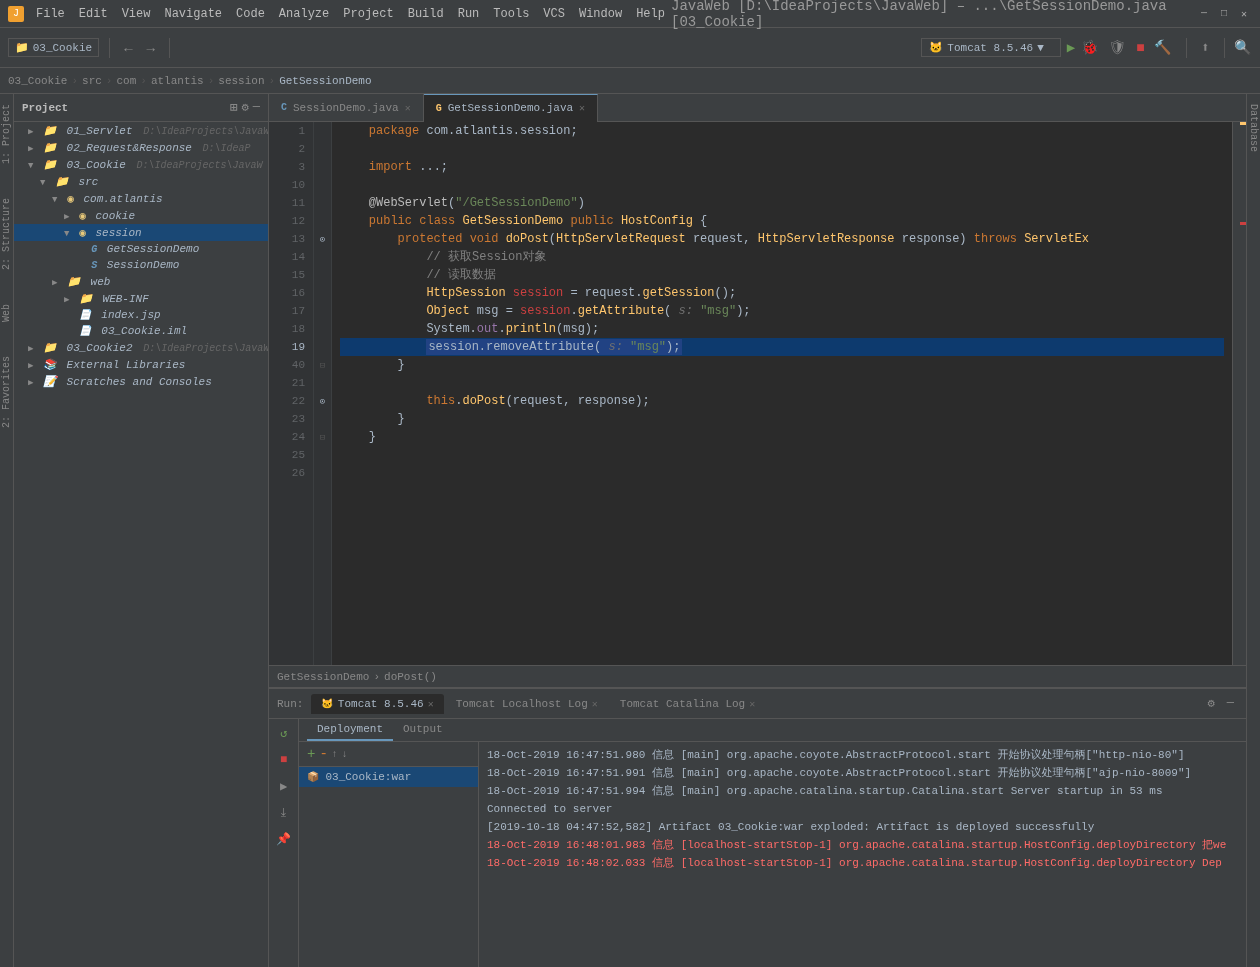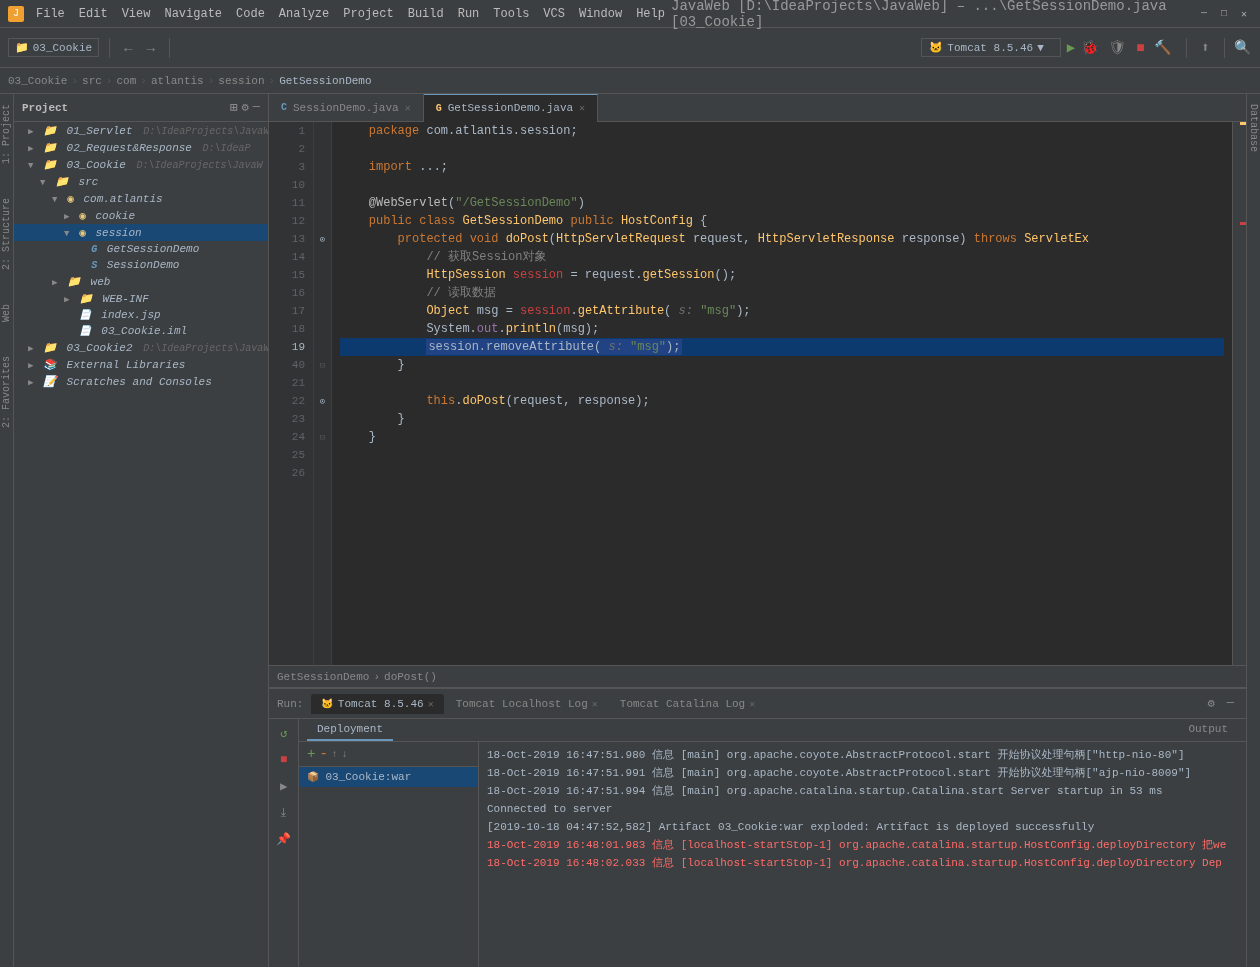--- a/index.html
+++ b/index.html
@@ -83,21 +83,21 @@
     .bottom-tab.active { background: #2b2b2b; color: #a9b7c6; }
     .bottom-tab .close-btn { color: #666; font-size: 10px; }
     .bottom-tab-icon { color: #f0a030; font-size: 10px; }
     .bottom-panel-icons { margin-left: auto; display: flex; gap: 4px; }
     .bottom-icon-btn { color: #888; cursor: pointer; font-size: 12px; padding: 2px 4px; }
 
     
     .bottom-content { display: flex; flex: 1; overflow: hidden; }
     .bottom-tool-btn { color: #888; cursor: pointer; font-size: 12px; padding: 3px; }
     .bottom-main { flex: 1; display: flex; flex-direction: column; overflow: hidden; }
-    .bottom-sub-tabs { display: flex; background: #3c3f41; border-bottom: 1px solid #555; padding: 0 8px; justify-content: space-between; }
+    .bottom-sub-tabs { display: flex; background: #3c3f41; border-bottom: 1px solid #555; padding: 0 8px; }
     .bottom-sub-tab { padding: 4px 10px; font-size: 11px; color: #888; cursor: pointer; }
     .bottom-sub-tab.active { color: #a9b7c6; border-bottom: 2px solid #6897bb; }
     .deployment-content { display: flex; flex: 1; overflow: hidden; }
     .deployment-left { width: 180px; border-right: 1px solid #555; overflow-y: auto; }
     .dep-item { padding: 4px 8px; font-size: 11px; display: flex; align-items: center; gap: 6px; cursor: pointer; }
     .dep-item.selected { background: #1a4875; }
     .dep-icon { color: #6897bb; font-size: 10px; }
     .dep-add-btn { color: #6a9955; cursor: pointer; font-size: 14px; }
     .dep-remove-btn { color: #cc7832; cursor: pointer; font-size: 14px; }
     .log-content { flex: 1; overflow-y: auto; padding: 4px 8px; font-size: 11px; }
@@ -414,24 +414,24 @@
         <div class="code-line">
           &nbsp;&nbsp;&nbsp;&nbsp;<span class="kw">public</span> <span class="kw">class</span> <span class="cls">GetSessionDemo</span> <span class="kw">public</span> <span class="cls">HostConfig</span> {
         </div>
         <div class="code-line">
           &nbsp;&nbsp;&nbsp;&nbsp;&nbsp;&nbsp;&nbsp;&nbsp;<span class="kw">protected</span> <span class="kw">void</span> <span class="meth">doPost</span>(<span class="cls">HttpServletRequest</span> request, <span class="cls">HttpServletResponse</span> response) <span class="kw">throws</span> <span class="cls">ServletEx</span>
         </div>
         <div class="code-line">
           &nbsp;&nbsp;&nbsp;&nbsp;&nbsp;&nbsp;&nbsp;&nbsp;&nbsp;&nbsp;&nbsp;&nbsp;<span class="cmt">// 获取Session对象</span>
         </div>
         <div class="code-line">
+          &nbsp;&nbsp;&nbsp;&nbsp;&nbsp;&nbsp;&nbsp;&nbsp;&nbsp;&nbsp;&nbsp;&nbsp;<span class="cmt">// 读取数据</span>
+        </div>
+        <div class="code-line">
           &nbsp;&nbsp;&nbsp;&nbsp;&nbsp;&nbsp;&nbsp;&nbsp;&nbsp;&nbsp;&nbsp;&nbsp;<span class="cls">HttpSession</span> <span style="color:#cc4040;">session</span> = request.<span class="meth">getSession</span>();
-        </div>
-        <div class="code-line">
-          &nbsp;&nbsp;&nbsp;&nbsp;&nbsp;&nbsp;&nbsp;&nbsp;&nbsp;&nbsp;&nbsp;&nbsp;<span class="cmt">// 读取数据</span>
         </div>
         <div class="code-line">
           &nbsp;&nbsp;&nbsp;&nbsp;&nbsp;&nbsp;&nbsp;&nbsp;&nbsp;&nbsp;&nbsp;&nbsp;<span class="cls">Object</span> msg = <span style="color:#cc4040;">session</span>.<span class="meth">getAttribute</span>( <span style="color:#707070;font-style:italic;">s:</span> <span class="str">"msg"</span>);
         </div>
         <div class="code-line">
           &nbsp;&nbsp;&nbsp;&nbsp;&nbsp;&nbsp;&nbsp;&nbsp;&nbsp;&nbsp;&nbsp;&nbsp;System.<span class="static-field">out</span>.<span class="meth">println</span>(msg);
         </div>
         <div class="code-line highlighted">
           &nbsp;&nbsp;&nbsp;&nbsp;&nbsp;&nbsp;&nbsp;&nbsp;&nbsp;&nbsp;&nbsp;&nbsp;<span style="background:#214283;padding:1px 2px;">session.removeAttribute( <span style="color:#707070;font-style:italic;">s:</span> <span class="str">"msg"</span>);</span>
         </div>

